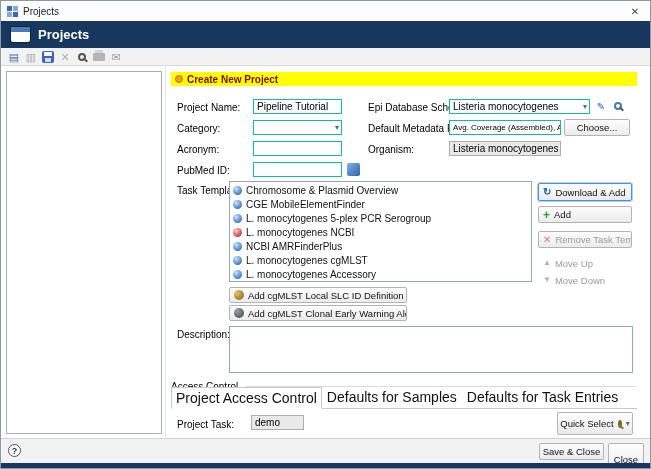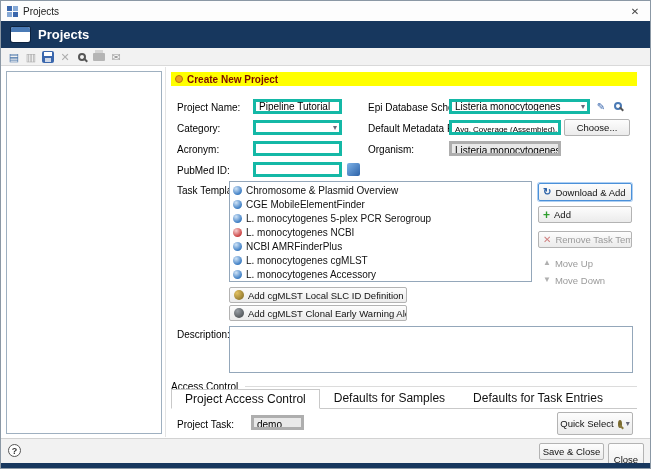--- a/index.html
+++ b/index.html
@@ -36,21 +36,21 @@
 
   
   .content-bg { position: absolute; top: 65px; left: 0; right: 0; height: 372px; background: #fff; }
   .left-panel { position: absolute; left: 5px; top: 70px; width: 156px; height: 363px; background: #fff; border: 1px solid #9fb0c0; }
   .splitter { position: absolute; left: 164px; top: 66px; width: 1px; height: 370px; background: #e4e4e4; }
 
   .ybar { position: absolute; left: 170px; top: 71px; width: 466px; height: 14px; background: #ffff00; display: flex; align-items: center; gap: 4px; padding: 0 4px; font-size: 10px; font-weight: bold; color: #7b0c00; }
   .ybar-icon { width: 8px; height: 8px; border-radius: 50%; background: #f0a020; border: 1px solid #b87010; flex: 0 0 8px; }
 
   .lbl { position: absolute; font-size: 10px; white-space: nowrap; color: #000; }
-  .input { position: absolute; height: 15px; border: 3px solid #14b8a6; background: #fff; font-size: 10px; padding: 0 3px; font-family: inherit; color: #000; line-height: 13px; white-space: nowrap; overflow: hidden; }
+  .input { position: absolute; height: 15px; border: 1px solid #14b8a6; background: #fff; font-size: 10px; padding: 0 3px; font-family: inherit; color: #000; line-height: 13px; white-space: nowrap; overflow: hidden; }
   input.input { outline: none; }
   .ro { background: #e9e9e9; border-color: #aeaeae; }
   .combo { display: flex; align-items: center; justify-content: space-between; padding-right: 2px; }
   .chev { font-size: 8px; color: #667; line-height: 1; }
   .small-ic { position: absolute; width: 14px; height: 14px; display: flex; align-items: center; justify-content: center; cursor: pointer; }
   .icon-pubmed { width: 13px; height: 13px; border-radius: 2px; background: linear-gradient(135deg, #7fb3e8, #2c62a8); }
 
   .tasklist { position: absolute; left: 228px; top: 180px; width: 303px; height: 101px; border: 1px solid #94a7ba; background: #fff; list-style: none; padding: 1px 0; overflow: hidden; }
   .tt-item { display: flex; align-items: center; gap: 4px; height: 14px; padding: 0 3px; font-size: 10px; white-space: nowrap; cursor: default; }
   .li-icon { width: 9px; height: 9px; border-radius: 50%; flex: 0 0 9px; }
@@ -67,21 +67,21 @@
   .bi.green { color: #2d9e2d; font-weight: bold; font-size: 12px; }
   .bi.redx { color: #d08080; }
   .bi.gray { color: #b0b0b0; font-size: 8px; }
   .icon-paw { width: 10px; height: 10px; border-radius: 50%; background: radial-gradient(circle at 30% 30%, #e3c160, #7a6420); flex: 0 0 10px; }
   .icon-alert { width: 10px; height: 10px; border-radius: 50%; background: radial-gradient(circle at 35% 30%, #9aa0a6, #3c4043); flex: 0 0 10px; }
 
   .desc { position: absolute; left: 228px; top: 325px; width: 404px; height: 47px; border: 1px solid #94a7ba; resize: none; font-family: inherit; font-size: 10px; padding: 2px; outline: none; }
 
   .sep-line { position: absolute; left: 244px; top: 385px; width: 392px; height: 1px; background: #dcdcdc; }
   .tabbar { position: absolute; left: 170px; top: 391px; width: 466px; height: 17px; border-bottom: 1px solid #c9c9c9; display: flex; align-items: flex-end; }
-  .tab { font-size: 12px; padding: 2px 13px; border: 1px solid transparent; cursor: pointer; white-space: nowrap; }
+  .tab { font-size: 14px; padding: 2px 4px; border: 1px solid transparent; cursor: pointer; white-space: nowrap; }
   .tab.active { background: #fff; border-color: #c9c9c9 #c9c9c9 #fff; position: relative; top: 1px; }
 
   .footer { position: absolute; top: 437px; left: 0; right: 0; height: 25px; background: #f2f2f2; border-top: 1px solid #d2d2d2; }
   .help { position: absolute; left: 7px; top: 443px; width: 13px; height: 13px; border-radius: 50%; border: 1px solid #555; background: #fff; color: #333; display: flex; align-items: center; justify-content: center; font-size: 9px; font-weight: bold; cursor: pointer; }
   .bottomstrip { position: absolute; top: 462px; left: 0; right: 0; height: 7px; background: #17375e; }
 </style>
 </head>
 <body>
 
 <div class="window">

